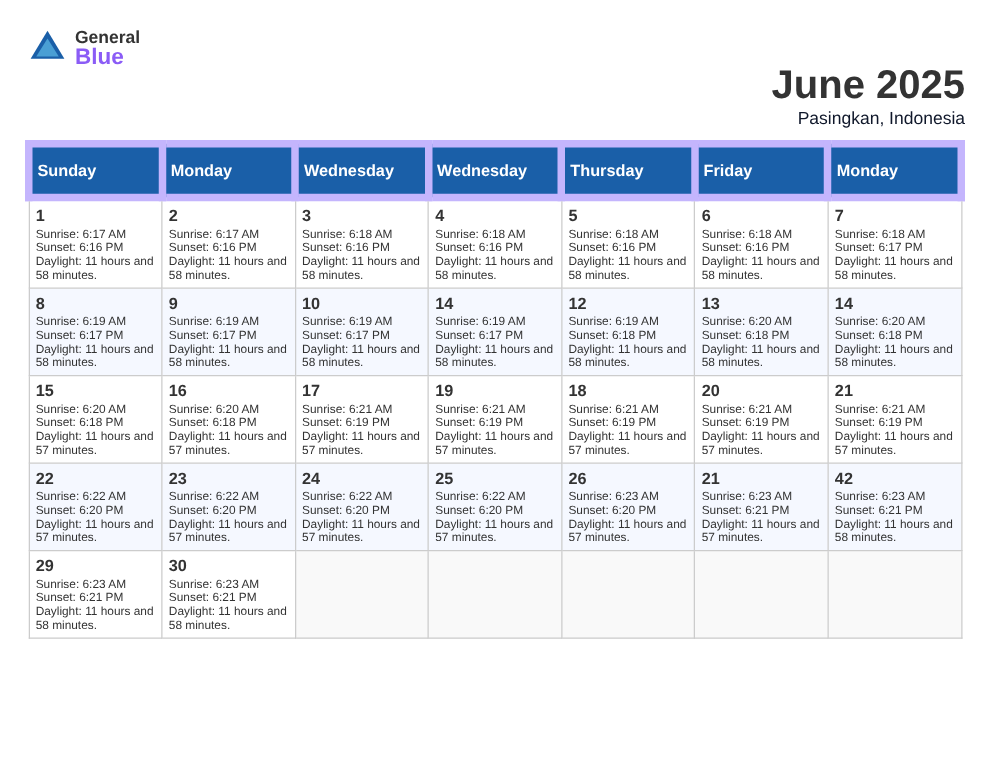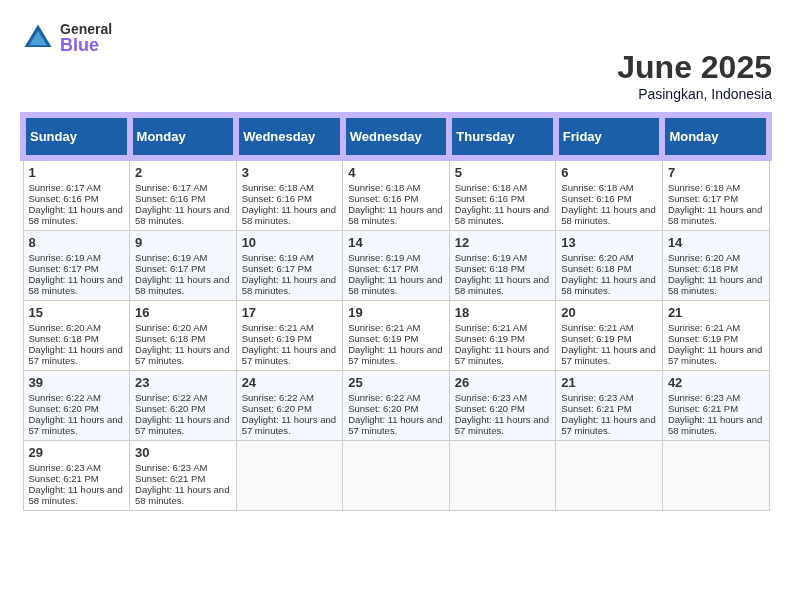--- a/index.html
+++ b/index.html
@@ -246,21 +246,21 @@
       </td>
         <td>
         <span class="day-number">21</span>
         <span>Sunrise: 6:21 AM</span><br>
         <span>Sunset: 6:19 PM</span><br>
         <span>Daylight: 11 hours and 57 minutes.</span>
       </td>
       </tr>
       <tr>
         <td>
-        <span class="day-number">39</span>
+        <span class="day-number">22</span>
         <span>Sunrise: 6:22 AM</span><br>
         <span>Sunset: 6:20 PM</span><br>
         <span>Daylight: 11 hours and 57 minutes.</span>
       </td>
         <td>
         <span class="day-number">23</span>
         <span>Sunrise: 6:22 AM</span><br>
         <span>Sunset: 6:20 PM</span><br>
         <span>Daylight: 11 hours and 57 minutes.</span>
       </td>

